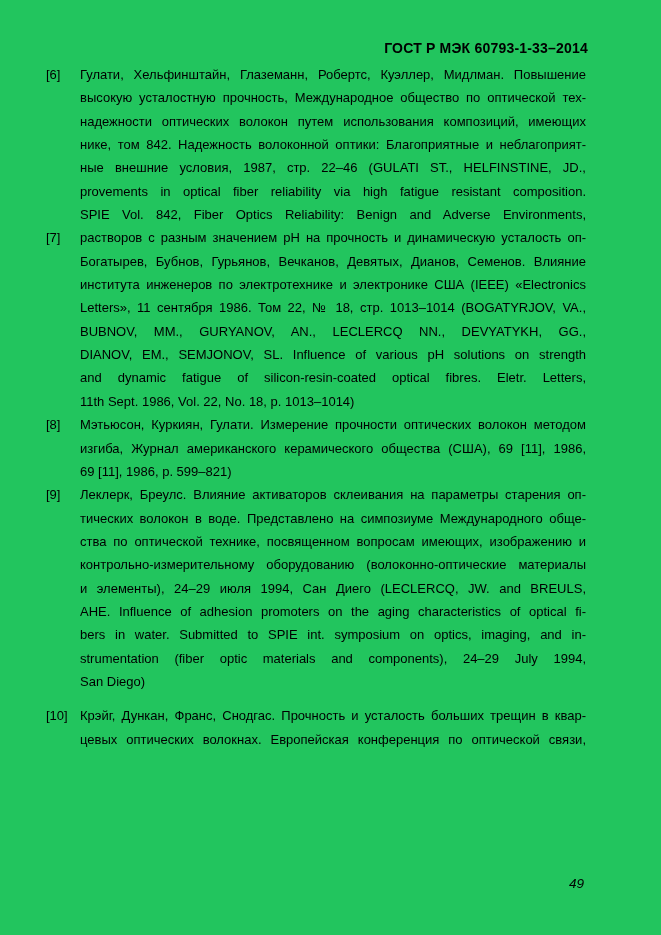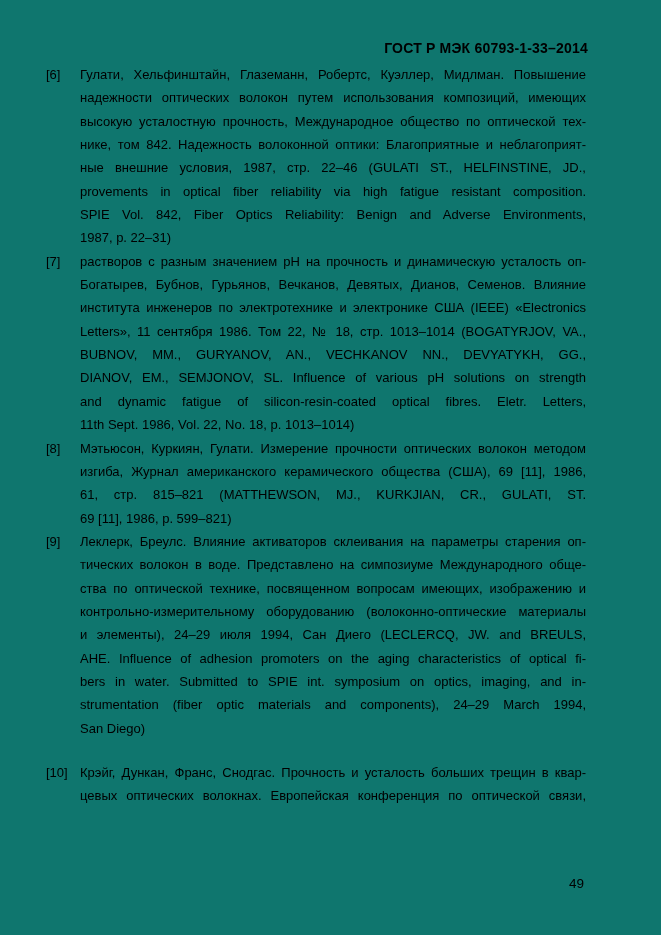--- a/index.html
+++ b/index.html
@@ -4,21 +4,21 @@
 <style>
   html, body {
     margin: 0;
     padding: 0;
     background: #ffffff;
   }
   .page {
     position: relative;
     width: 661px;
     height: 935px;
-    background: #0f766e;
+    background: #22c55e;
     color: #000000;
     font-family: "Liberation Sans", sans-serif;
     overflow: hidden;
   }
   .header {
     position: absolute;
     top: 40px;
     right: 73px;
     font-size: 14px;
     font-weight: bold;
@@ -31,21 +31,21 @@
     left: 46px;
     width: 540px;
   }
   .reference {
     position: relative;
     padding-left: 34px;
     font-size: 13px;
     line-height: 23.35px;
   }
   .reference.spaced {
-    margin-top: 21px;
+    margin-top: 11px;
   }
   .ref-num {
     position: absolute;
     left: 0;
     top: 0;
     line-height: 23.35px;
   }
   .ref-line {
     text-align: justify;
     text-align-last: justify;
@@ -53,80 +53,79 @@
   }
   .ref-line.last {
     text-align: left;
     text-align-last: left;
   }
   .footer {
     position: absolute;
     top: 876px;
     right: 77px;
     font-size: 13.5px;
+    font-style: italic;
   }
 </style>
 </head>
 <body>
 
 <div class="page">
   <div class="header">
     <span>ГОСТ Р МЭК 60793-1-33–2014</span>
   </div>
 
   <div class="references">
   <div class="reference">
     <span class="ref-num">[6]</span>
     <div class="ref-body">
           <div class="ref-line">Гулати, Хельфинштайн, Глаземанн, Робертс, Куэллер, Мидлман. Повышение</div>
+          <div class="ref-line">высокую усталостную прочность, Международное общество по оптической тех-</div>
           <div class="ref-line">надежности оптических волокон путем использования композиций, имеющих</div>
-          <div class="ref-line">высокую усталостную прочность, Международное общество по оптической тех-</div>
           <div class="ref-line">нике, том 842. Надежность волоконной оптики: Благоприятные и неблагоприят-</div>
           <div class="ref-line">ные внешние условия, 1987, стр. 22–46 (GULATI ST., HELFINSTINE, JD.,</div>
           <div class="ref-line">provements in optical fiber reliability via high fatigue resistant composition.</div>
           <div class="ref-line">SPIE Vol. 842, Fiber Optics Reliability: Benign and Adverse Environments,</div>
-          <div class="ref-line last">1987, p. 22–31)</div>
         </div>
   </div>
 
   <div class="reference">
     <span class="ref-num">[7]</span>
     <div class="ref-body">
           <div class="ref-line">растворов с разным значением pH на прочность и динамическую усталость оп-</div>
           <div class="ref-line">Богатырев, Бубнов, Гурьянов, Вечканов, Девятых, Дианов, Семенов. Влияние</div>
           <div class="ref-line">института инженеров по электротехнике и электронике США (IEEE) «Electronics</div>
           <div class="ref-line">Letters», 11 сентября 1986. Том 22, № 18, стр. 1013–1014 (BOGATYRJOV, VA.,</div>
-          <div class="ref-line">BUBNOV, MM., GURYANOV, AN., VECHKANOV NN., DEVYATYKH, GG.,</div>
+          <div class="ref-line">BUBNOV, MM., GURYANOV, AN., LECLERCQ NN., DEVYATYKH, GG.,</div>
           <div class="ref-line">DIANOV, EM., SEMJONOV, SL. Influence of various pH solutions on strength</div>
           <div class="ref-line">and dynamic fatigue of silicon-resin-coated optical fibres. Eletr. Letters,</div>
           <div class="ref-line last">11th Sept. 1986, Vol. 22, No. 18, p. 1013–1014)</div>
         </div>
   </div>
 
   <div class="reference">
     <span class="ref-num">[8]</span>
     <div class="ref-body">
           <div class="ref-line">Мэтьюсон, Куркиян, Гулати. Измерение прочности оптических волокон методом</div>
           <div class="ref-line">изгиба, Журнал американского керамического общества (США), 69 [11], 1986,</div>
-          <div class="ref-line">61, стр. 815–821 (MATTHEWSON, MJ., KURKJIAN, CR., GULATI, ST.</div>
           <div class="ref-line last">69 [11], 1986, p. 599–821)</div>
         </div>
   </div>
 
   <div class="reference">
     <span class="ref-num">[9]</span>
     <div class="ref-body">
           <div class="ref-line">Леклерк, Бреулс. Влияние активаторов склеивания на параметры старения оп-</div>
           <div class="ref-line">тических волокон в воде. Представлено на симпозиуме Международного обще-</div>
           <div class="ref-line">ства по оптической технике, посвященном вопросам имеющих, изображению и</div>
           <div class="ref-line">контрольно-измерительному оборудованию (волоконно-оптические материалы</div>
           <div class="ref-line">и элементы), 24–29 июля 1994, Сан Диего (LECLERCQ, JW. and BREULS,</div>
           <div class="ref-line">AHE. Influence of adhesion promoters on the aging characteristics of optical fi-</div>
           <div class="ref-line">bers in water. Submitted to SPIE int. symposium on optics, imaging, and in-</div>
-          <div class="ref-line">strumentation (fiber optic materials and components), 24–29 March 1994,</div>
+          <div class="ref-line">strumentation (fiber optic materials and components), 24–29 July 1994,</div>
           <div class="ref-line last">San Diego)</div>
         </div>
   </div>
 
   <div class="reference spaced">
     <span class="ref-num">[10]</span>
     <div class="ref-body">
           <div class="ref-line">Крэйг, Дункан, Франс, Снодгас. Прочность и усталость больших трещин в квар-</div>
           <div class="ref-line">цевых оптических волокнах. Европейская конференция по оптической связи,</div>
         </div>

